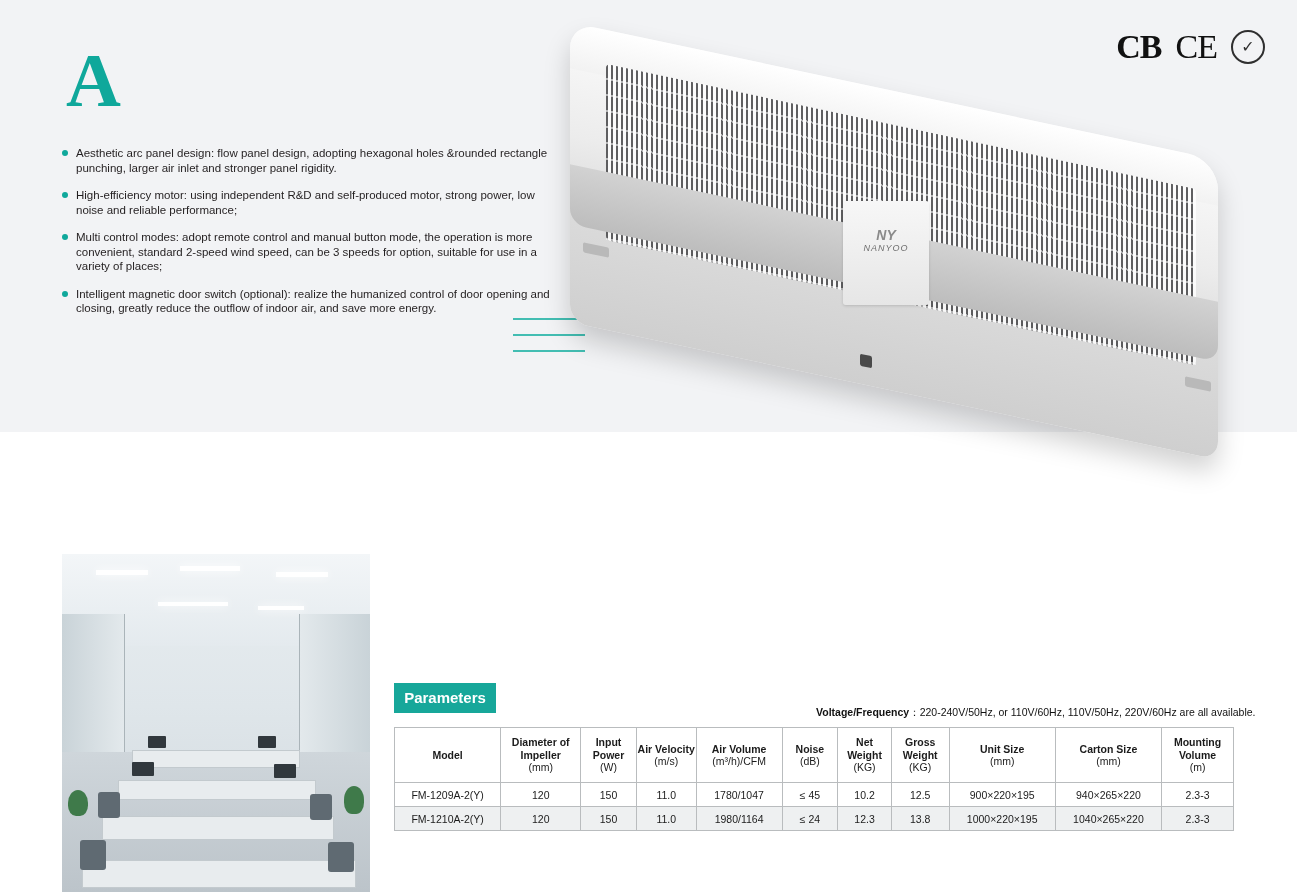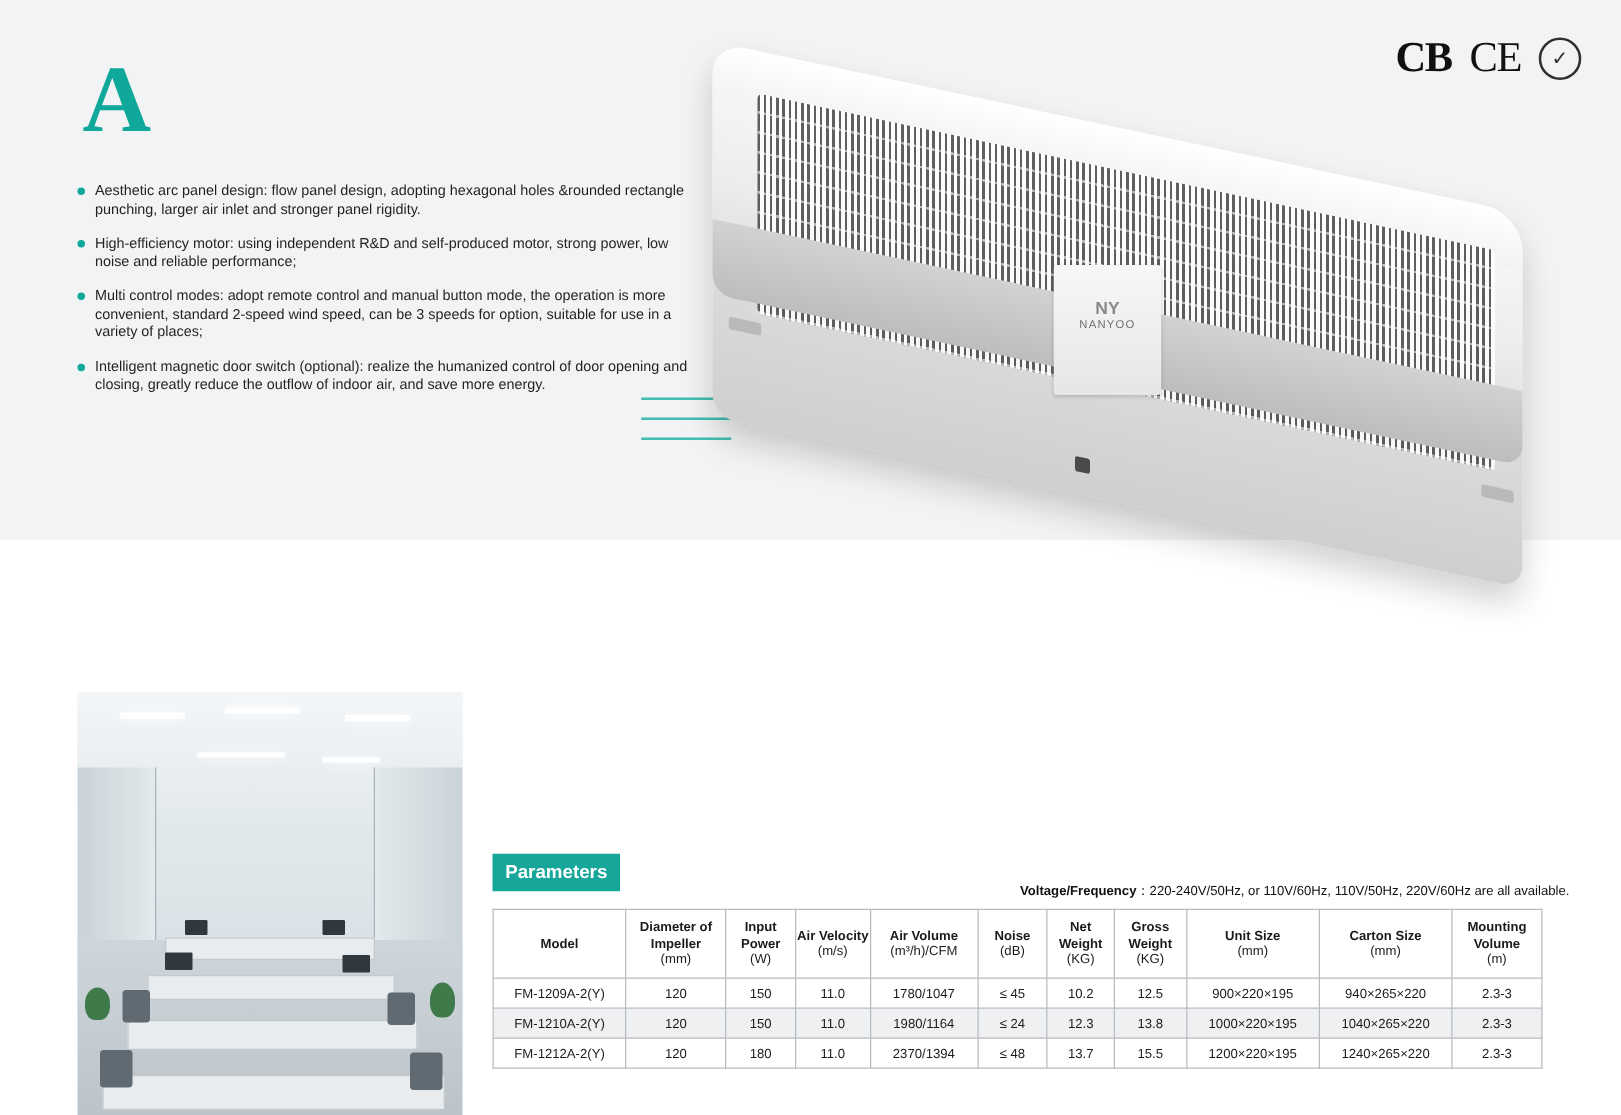--- a/index.html
+++ b/index.html
@@ -131,23 +131,24 @@
     margin-bottom: 14px;
     opacity: .85;
   }
   .deco-lines div:nth-child(2) { width: 100%; }
   .deco-lines div:nth-child(3) { width: 100%; }
 
   
   .product {
     position: absolute;
     left: 545px;
-    top: 94px;
+    top: 83px;
     width: 700px;
     height: 470px;
+    font-style: italic;
   }
   .pc-body {
     position: absolute;
     left: 25px;
     top: 8px;
     width: 648px;
     height: 300px;
     transform: skewY(12deg);
     background: linear-gradient(180deg,#fbfbfb 0%, #ececec 38%, #dcdcdc 60%, #cfcfcf 100%);
     border-radius: 26px 30px 18px 18px;
@@ -517,29 +518,16 @@
         <td>150</td>
         <td>11.0</td>
         <td>1980/1164</td>
         <td>≤ 24</td>
         <td>12.3</td>
         <td>13.8</td>
         <td>1000×220×195</td>
         <td>1040×265×220</td>
         <td>2.3-3</td>
       </tr>
-      <tr>
-        <td>FM-1212A-2(Y)</td>
-        <td>120</td>
-        <td>180</td>
-        <td>11.0</td>
-        <td>2370/1394</td>
-        <td>≤ 48</td>
-        <td>13.7</td>
-        <td>15.5</td>
-        <td>1200×220×195</td>
-        <td>1240×265×220</td>
-        <td>2.3-3</td>
-      </tr>
     </tbody>
   </table>
 
 </div>
 
 </body></html>

